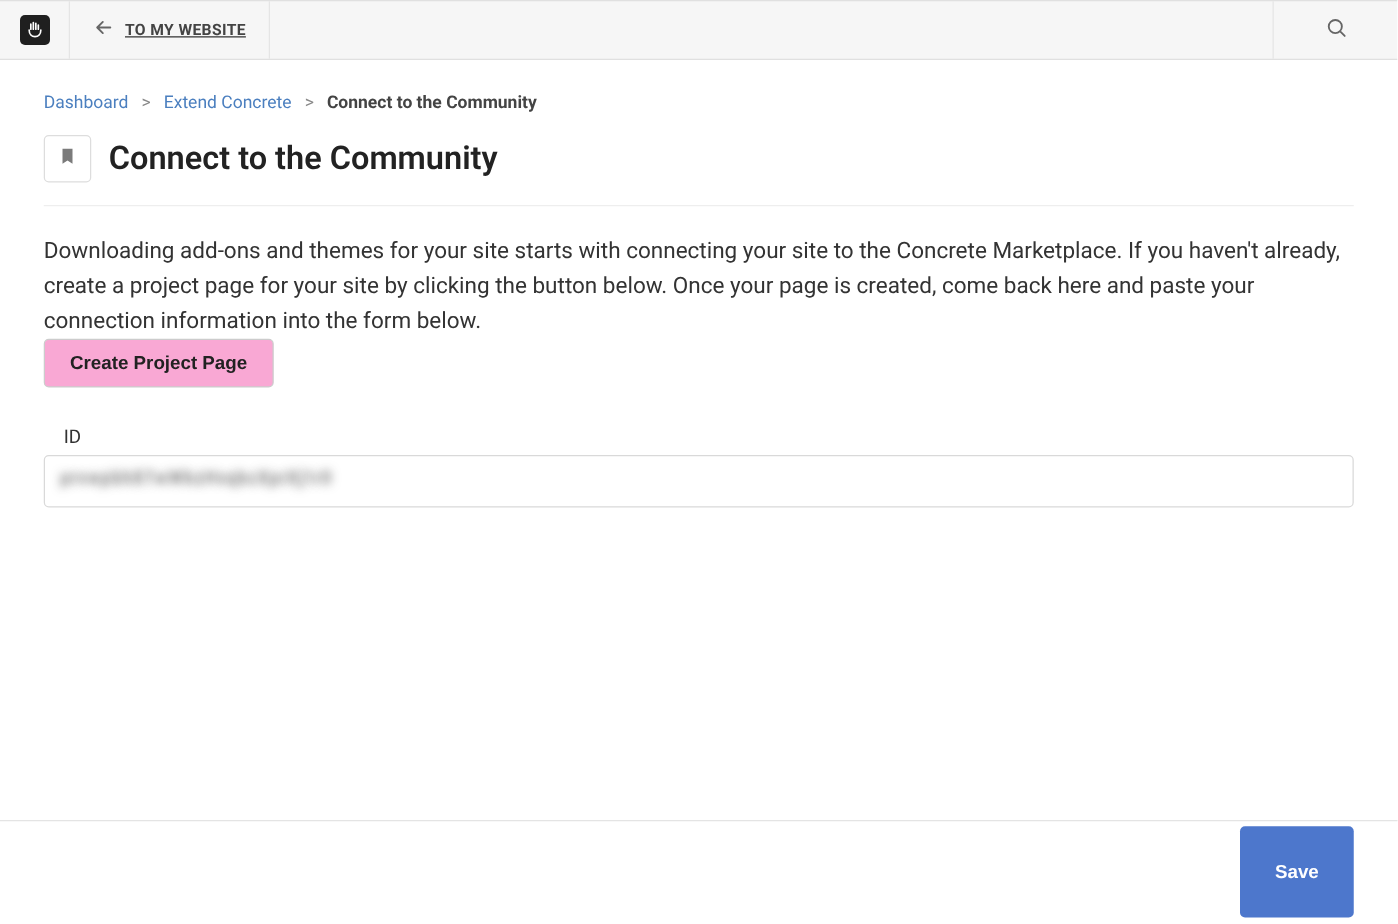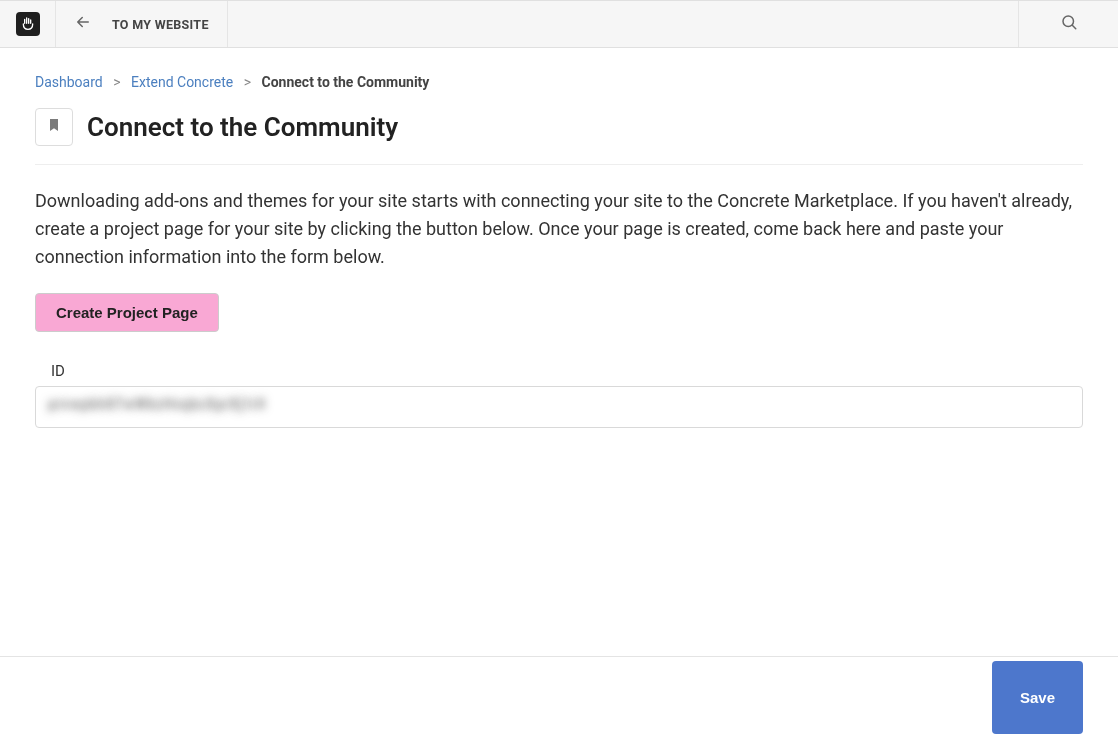--- a/index.html
+++ b/index.html
@@ -34,21 +34,22 @@
     display: flex;
     align-items: center;
     justify-content: center;
   }
   .nav-back {
     display: flex;
     align-items: center;
     padding: 0 18px;
     border-right: 1px solid #e5e5e5;
     cursor: pointer;
-    gap: 20px;
+    gap: 8px;
+    text-decoration: underline;
   }
   .nav-back-label {
     font-size: 12.5px;
     font-weight: 700;
     color: #444;
     letter-spacing: 0.3px;
   }
   .topbar-spacer { flex: 1; }
   .search-cell {
     width: 100px;
@@ -105,21 +106,20 @@
   .step-heading {
     font-size: 24px;
     font-weight: 500;
     color: #777;
     margin-bottom: 16px;
   }
   .step-body {
     font-size: 18px;
     line-height: 1.55;
     color: #333;
-    margin-bottom: 22px;
   }
   .btn-outline {
     display: inline-block;
     border: 1px solid #ccc;
     border-radius: 4px;
     padding: 10px 20px;
     font-size: 15px;
     font-weight: 700;
     color: #222;
     background: #f9a8d4;

